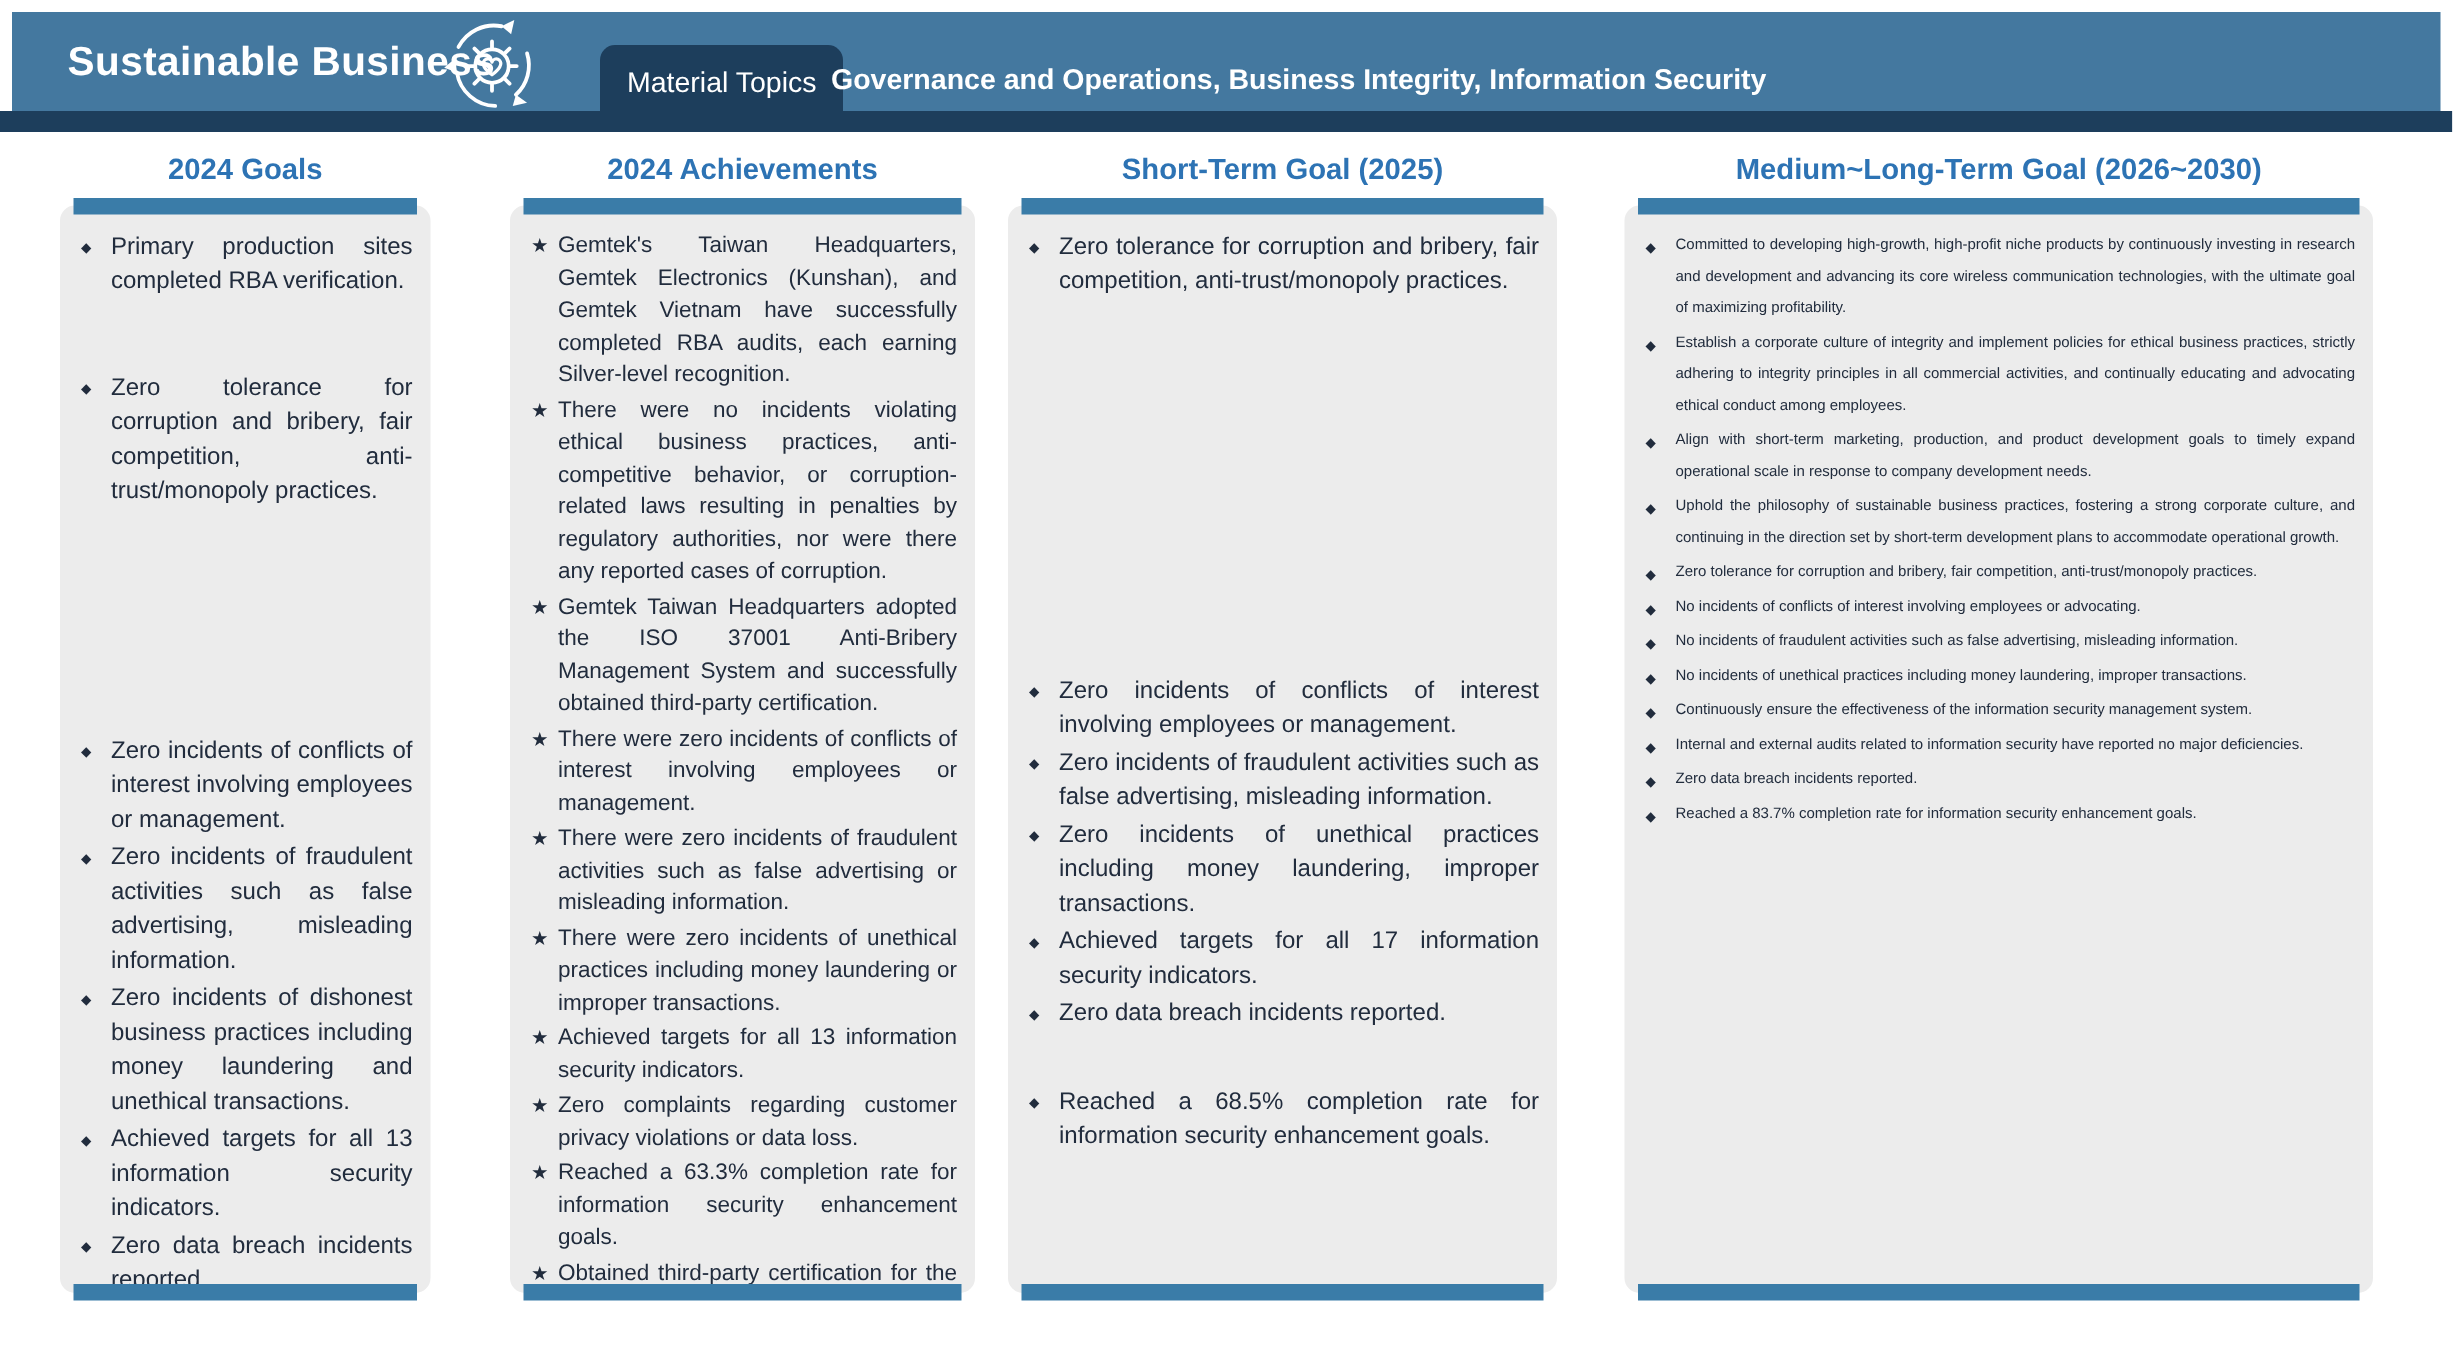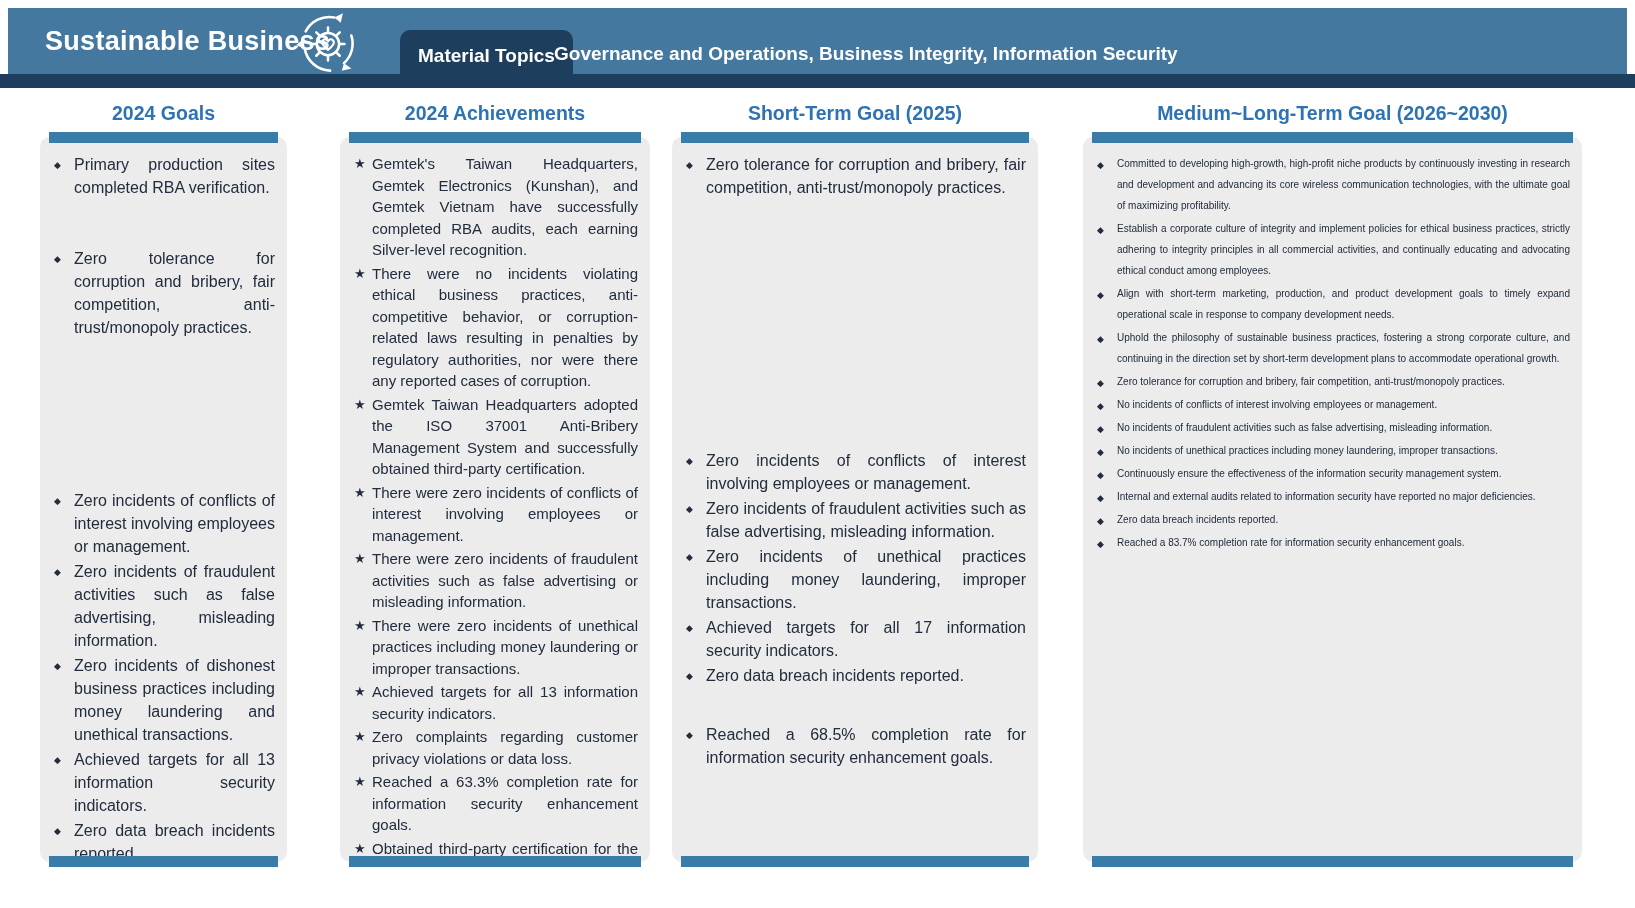--- a/index.html
+++ b/index.html
@@ -28,21 +28,21 @@
   .page-title {
     position:absolute; left:45px; top:26px;
     margin:0; color:#ffffff; font-size:27px; font-weight:bold;
     letter-spacing:0.3px; white-space:nowrap;
   }
   .sus-icon { position:absolute; left:294px; top:9px; }
   .tab {
     position:absolute; left:400px; bottom:0; height:58px;
     padding:0 18px 6px 18px;
     background:#1d3e5c; border-radius:10px 10px 0 0;
-    color:#ffffff; font-size:19px; font-weight:bold;
+    color:#ffffff; font-size:19px; font-weight:normal;
     display:flex; align-items:center; justify-content:center;
     white-space:nowrap;
   }
   .topics {
     position:absolute; left:554px; top:43px;
     color:#ffffff; font-size:19px; font-weight:bold; white-space:nowrap;
   }
 
   
   .columns {
@@ -264,21 +264,21 @@
             <div class="item">
               <span class="bullet diamond">◆</span>
               <p class="item-text">Uphold the philosophy of sustainable business practices, fostering a strong corporate culture, and continuing in the direction set by short-term development plans to accommodate operational growth.</p>
             </div>
             <div class="item">
               <span class="bullet diamond">◆</span>
               <p class="item-text">Zero tolerance for corruption and bribery, fair competition, anti-trust/monopoly practices.</p>
             </div>
             <div class="item">
               <span class="bullet diamond">◆</span>
-              <p class="item-text">No incidents of conflicts of interest involving employees or management.</p>
+              <p class="item-text">No incidents of conflicts of interest involving employees or advocating.</p>
             </div>
             <div class="item">
               <span class="bullet diamond">◆</span>
               <p class="item-text">No incidents of fraudulent activities such as false advertising, misleading information.</p>
             </div>
             <div class="item">
               <span class="bullet diamond">◆</span>
               <p class="item-text">No incidents of unethical practices including money laundering, improper transactions.</p>
             </div>
             <div class="item">

